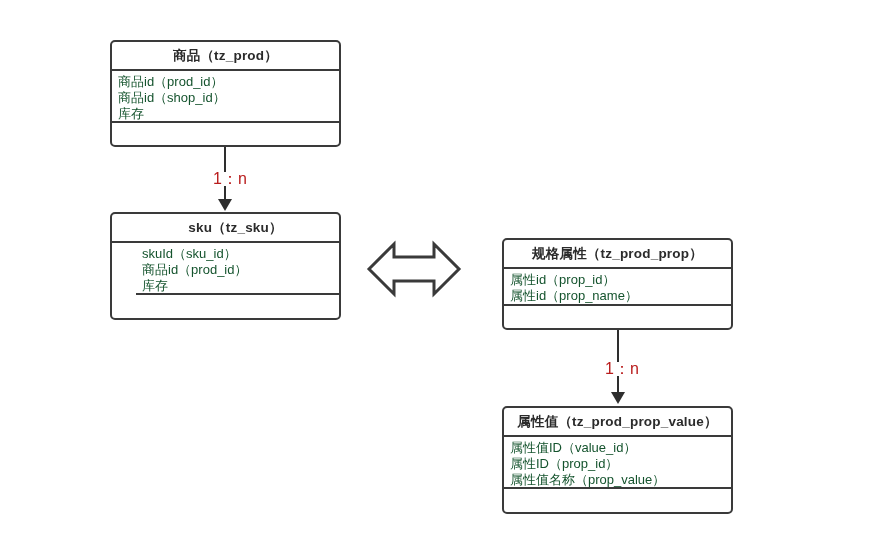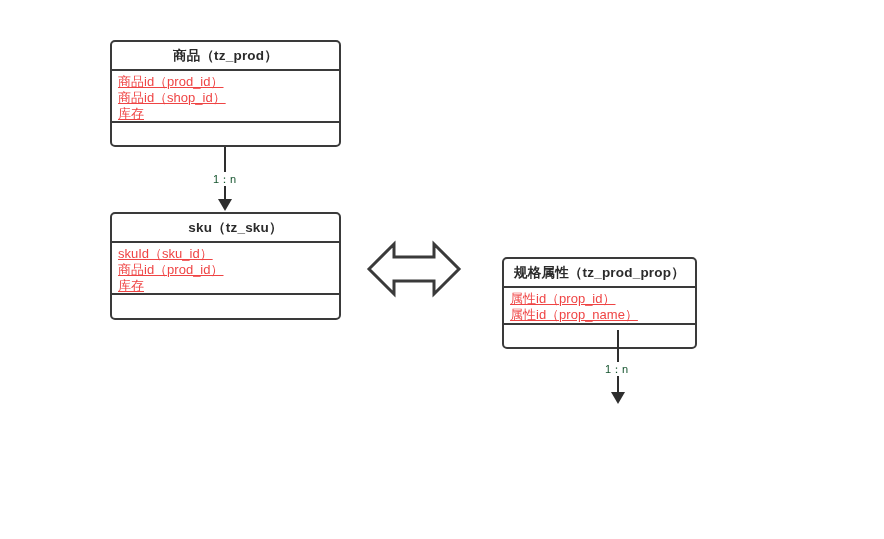--- a/index.html
+++ b/index.html
@@ -49,23 +49,22 @@
   }
   .entity-fields {
     box-sizing: border-box;
     width: 100%;
     border-bottom: 2px solid #3a3a3a;
     padding: 3px 0 3px 6px;
   }
   .field-row {
     font-size: 13px;
     line-height: 16px;
-    color: #ef4444;
+    color: #14532d;
     white-space: nowrap;
-    text-decoration: underline;
   }
   .entity-footer {
     box-sizing: border-box;
     width: 100%;
   }
 
   
   .connector {
     position: absolute;
   }
@@ -77,22 +76,22 @@
   .conn-head {
     position: absolute;
     width: 0;
     height: 0;
     border-left: 7px solid transparent;
     border-right: 7px solid transparent;
     border-top: 12px solid #2e2e2e;
   }
   .conn-label {
     position: absolute;
-    font-size: 11px;
-    color: #14532d;
+    font-size: 16px;
+    color: #b91c1c;
     white-space: nowrap;
     background: #ffffff;
     padding: 0 3px;
     line-height: 14px;
   }
 
   .bidir-arrow {
     position: absolute;
   }
 </style>
@@ -106,37 +105,46 @@
     <div class="entity-fields" style="height:52px;">
       <div class="field-row">商品id（prod_id）</div>
       <div class="field-row">商品id（shop_id）</div>
       <div class="field-row">库存</div>
     </div>
     <div class="entity-footer" style="height:22px;"></div>
   </div>
 
   <div class="entity" style="left:110px; top:212px; width:231px; height:108px;">
     <div class="entity-title" style="height:29px;padding-left:20px;">sku（tz_sku）</div>
-    <div class="entity-fields" style="height:52px;">
+    <div class="entity-fields" style="height:52px;margin-left:24px;">
       <div class="field-row">skuId（sku_id）</div>
       <div class="field-row">商品id（prod_id）</div>
       <div class="field-row">库存</div>
     </div>
     <div class="entity-footer" style="height:23px;"></div>
   </div>
 
-  <div class="entity" style="left:502px; top:238px; width:195px; height:92px;margin-top:19px;">
+  <div class="entity" style="left:502px; top:238px; width:231px; height:92px;">
     <div class="entity-title" style="height:29px;">规格属性（tz_prod_prop）</div>
     <div class="entity-fields" style="height:37px;">
       <div class="field-row">属性id（prop_id）</div>
       <div class="field-row">属性id（prop_name）</div>
     </div>
     <div class="entity-footer" style="height:22px;"></div>
   </div>
 
+  <div class="entity" style="left:502px; top:406px; width:231px; height:108px;">
+    <div class="entity-title" style="height:29px;">属性值（tz_prod_prop_value）</div>
+    <div class="entity-fields" style="height:52px;">
+      <div class="field-row">属性值ID（value_id）</div>
+      <div class="field-row">属性ID（prop_id）</div>
+      <div class="field-row">属性值名称（prop_value）</div>
+    </div>
+    <div class="entity-footer" style="height:23px;"></div>
+  </div>
 
   <div class="connector" style="left:0; top:0; width:884px; height:539px; pointer-events:none;">
     <div class="conn-line" style="left:224px; top:147px; height:53px;"></div>
     <div class="conn-head" style="left:218px; top:199px;"></div>
     <div class="conn-label" style="left:210px; top:172px;">1：n</div>
   </div>
 
   <div class="connector" style="left:0; top:0; width:884px; height:539px; pointer-events:none;">
     <div class="conn-line" style="left:617px; top:330px; height:63px;"></div>
     <div class="conn-head" style="left:611px; top:392px;"></div>

